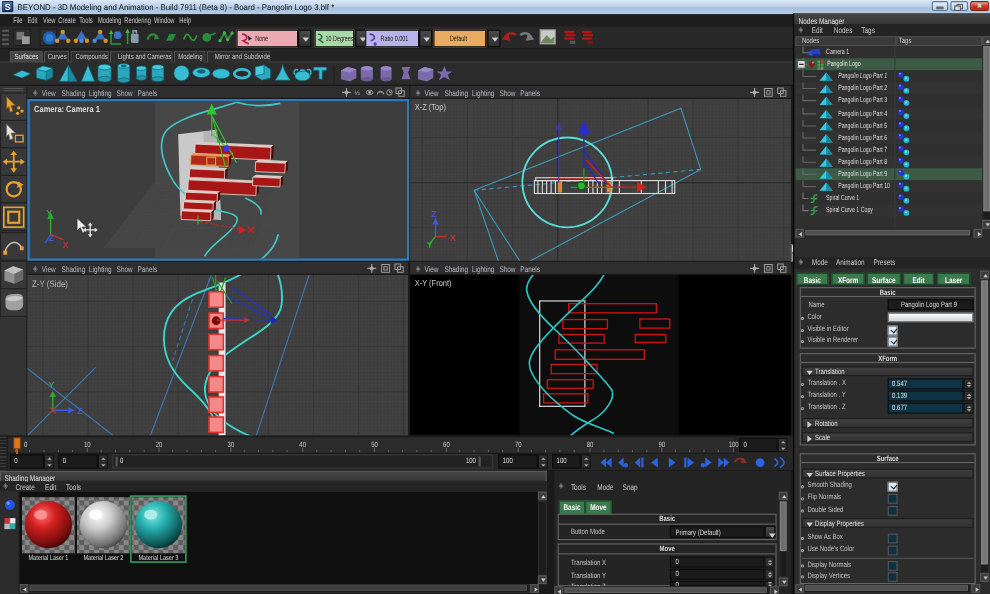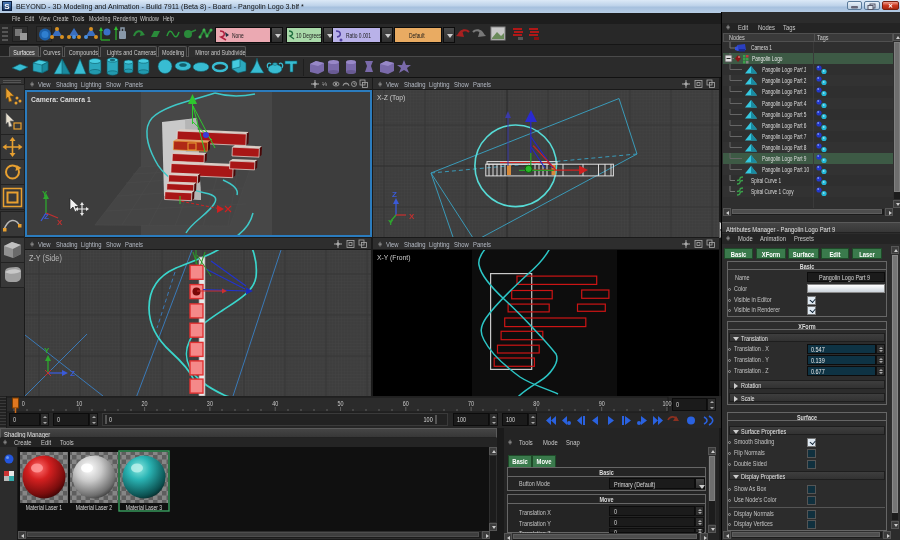--- a/index.html
+++ b/index.html
@@ -980,20 +980,23 @@
       </div>
   <div style="position:absolute;left:204px;top:27px;width:8px;height:70px;background:#1c1c1c;border:1px solid #2e2e2e;">
         <div class="sbthumb" style="left:0px;top:1px;width:6px;height:45px;background:#6e6e6e;border:1px solid #808080"></div>
       </div>
   <div class="sbarr" style="left:204px;top:97px;">
         <div class="tri-dn"></div>
       </div>
 </div>
 
 <div class="abs" id="rightpanel">
+  <div class="rtitle" style="top:0px;">
+        <span class="cs">Nodes Manager</span>
+      </div>
   <div class="rmenu" style="top:11px;height:10px">
         <span class="cs" style="left:4px;top:0;color:#888;font-size:7px">◈</span>
         <span class="cs" style="left:16px;top:0">Edit</span>
         <span class="cs" style="left:36px;top:0">Nodes</span>
         <span class="cs" style="left:61px;top:0">Tags</span>
       </div>
 
   <div style="position:absolute;left:1px;top:21px;width:170px;height:9px;background:#3a3a3a;border:1px solid #505050;">
     <span class="cs" style="left:5px;top:0px;color:#ccc">Nodes</span>
         <span class="cs" style="left:93px;top:0px;color:#ccc">Tags</span>
@@ -1211,23 +1214,20 @@
   <div class="sbarr" style="left:1px;top:196px;">
         <div class="tri-l"></div>
       </div>
   <div style="position:absolute;left:9px;top:196px;width:154px;height:8px;background:#1c1c1c;border:1px solid #2e2e2e;">
         <div class="sbthumb" style="left:0px;top:1px;width:150px;height:5px;background:#4e4e4e;border:1px solid #5e5e5e"></div>
       </div>
   <div class="sbarr" style="left:163px;top:196px;">
         <div class="tri-r"></div>
       </div>
 
-  <div class="rtitle" style="top:210px;">
-        <span class="cs">Attributes Manager - Pangolin Logo Part 9</span>
-      </div>
   <div class="rmenu" style="top:222px;height:10px">
         <span class="cs" style="left:4px;top:0;color:#888;font-size:7px">◈</span>
         <span class="cs" style="left:16px;top:0">Mode</span>
         <span class="cs" style="left:38px;top:0">Animation</span>
         <span class="cs" style="left:72px;top:0">Presets</span>
       </div>
   <div class="gtab" style="left:2px;top:236px;width:29px;height:11px;">
         <span class="cs">Basic</span>
       </div>
   <div class="gtab" style="left:34px;top:236px;width:30px;height:11px;">

